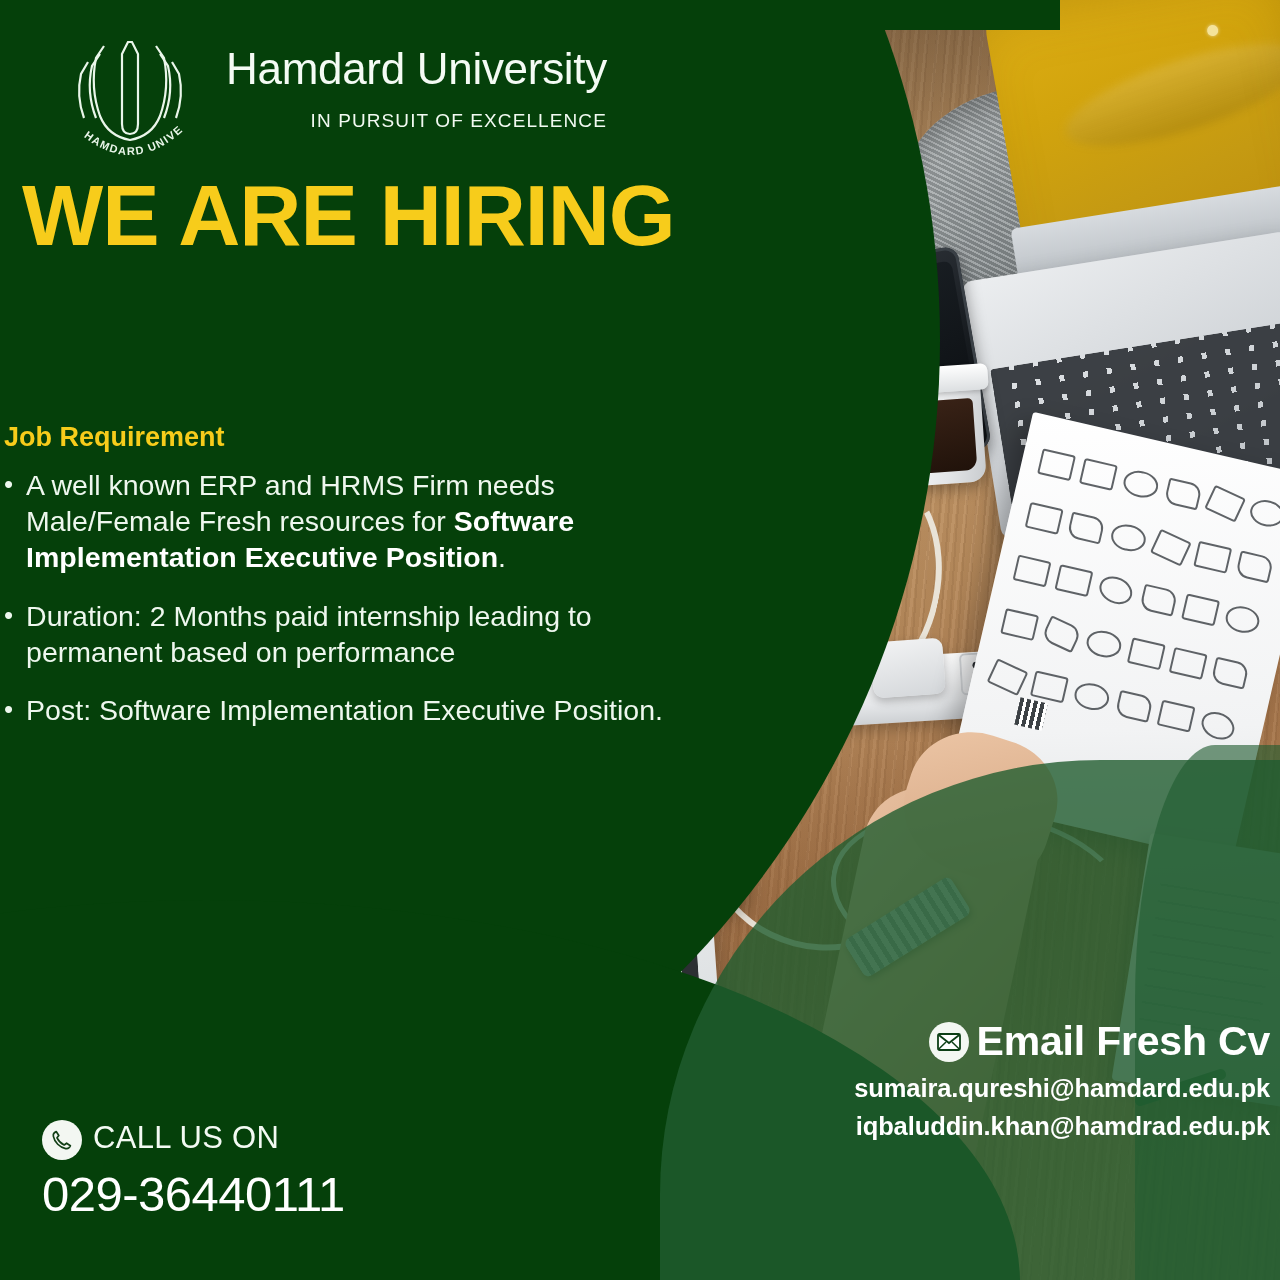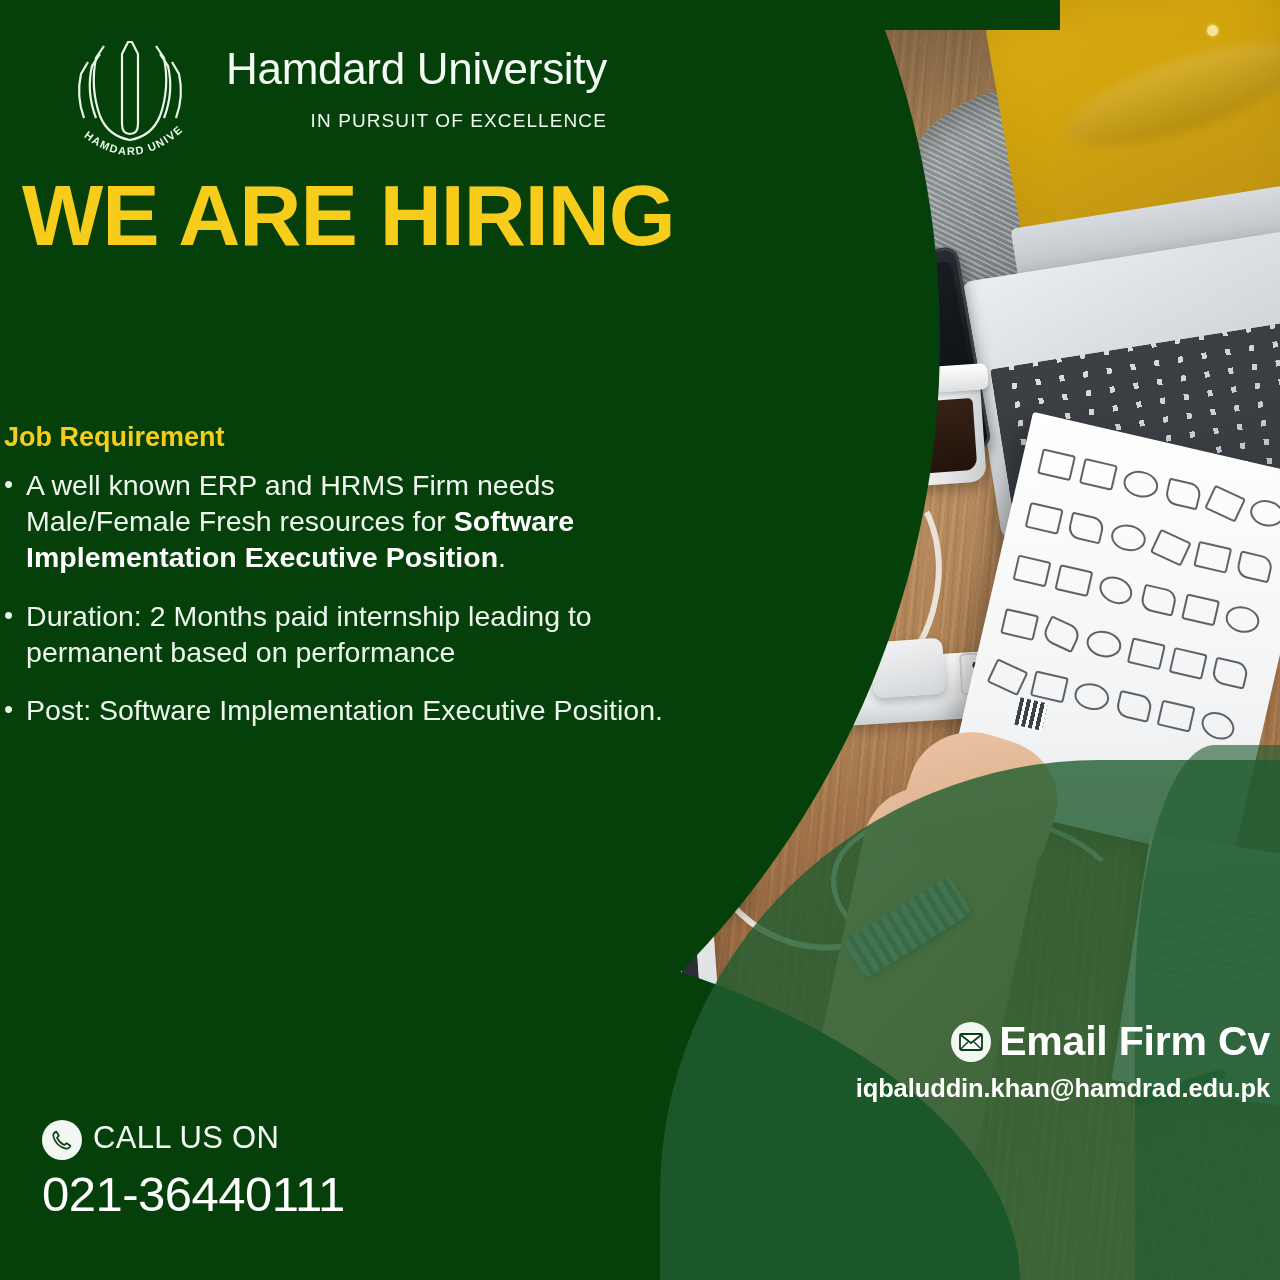--- a/index.html
+++ b/index.html
@@ -446,31 +446,32 @@
 
     <div class="email-block">
       <div class="email-head">
         <span class="icon-circle">
           <svg width="24" height="18" viewBox="0 0 24 18">
             <rect x="1" y="1" width="22" height="16" rx="1.5" fill="#ffffff" stroke="#0d3f16" stroke-width="1.8"></rect>
             <path d="M1.8 2 L12 10 L22.2 2" fill="none" stroke="#0d3f16" stroke-width="1.8"></path>
             <path d="M1.8 16 L9 9 M22.2 16 L15 9" fill="none" stroke="#0d3f16" stroke-width="1.5"></path>
           </svg>
         </span>
-        <span class="email-title">Email Firm Cv</span>
-      </div>
+        <span class="email-title">Email Fresh Cv</span>
+      </div>
+      <div class="email-addr">sumaira.qureshi@hamdard.edu.pk</div>
       <div class="email-addr">iqbaluddin.khan@hamdrad.edu.pk</div>
     </div>
 
     <div class="call-block">
       <div class="call-head">
         <span class="icon-circle">
           <svg width="22" height="22" viewBox="0 0 22 22">
             <path d="M5.2 2.6 C3.2 3.4 2 5.4 2.4 7.4 C3.5 13.2 8.8 18.5 14.6 19.6 C16.6 20 18.6 18.8 19.4 16.8 L15.6 14.2 L13.2 16 C10.8 14.8 7.2 11.2 6 8.8 L7.8 6.4 Z" fill="none" stroke="#123f16" stroke-width="1.7" stroke-linejoin="round"></path>
           </svg>
         </span>
         <span class="call-label">CALL US ON</span>
       </div>
-      <div class="call-number">021-36440111</div>
+      <div class="call-number">029-36440111</div>
     </div>
 
   </div>
 </div>
 
 </body></html>

